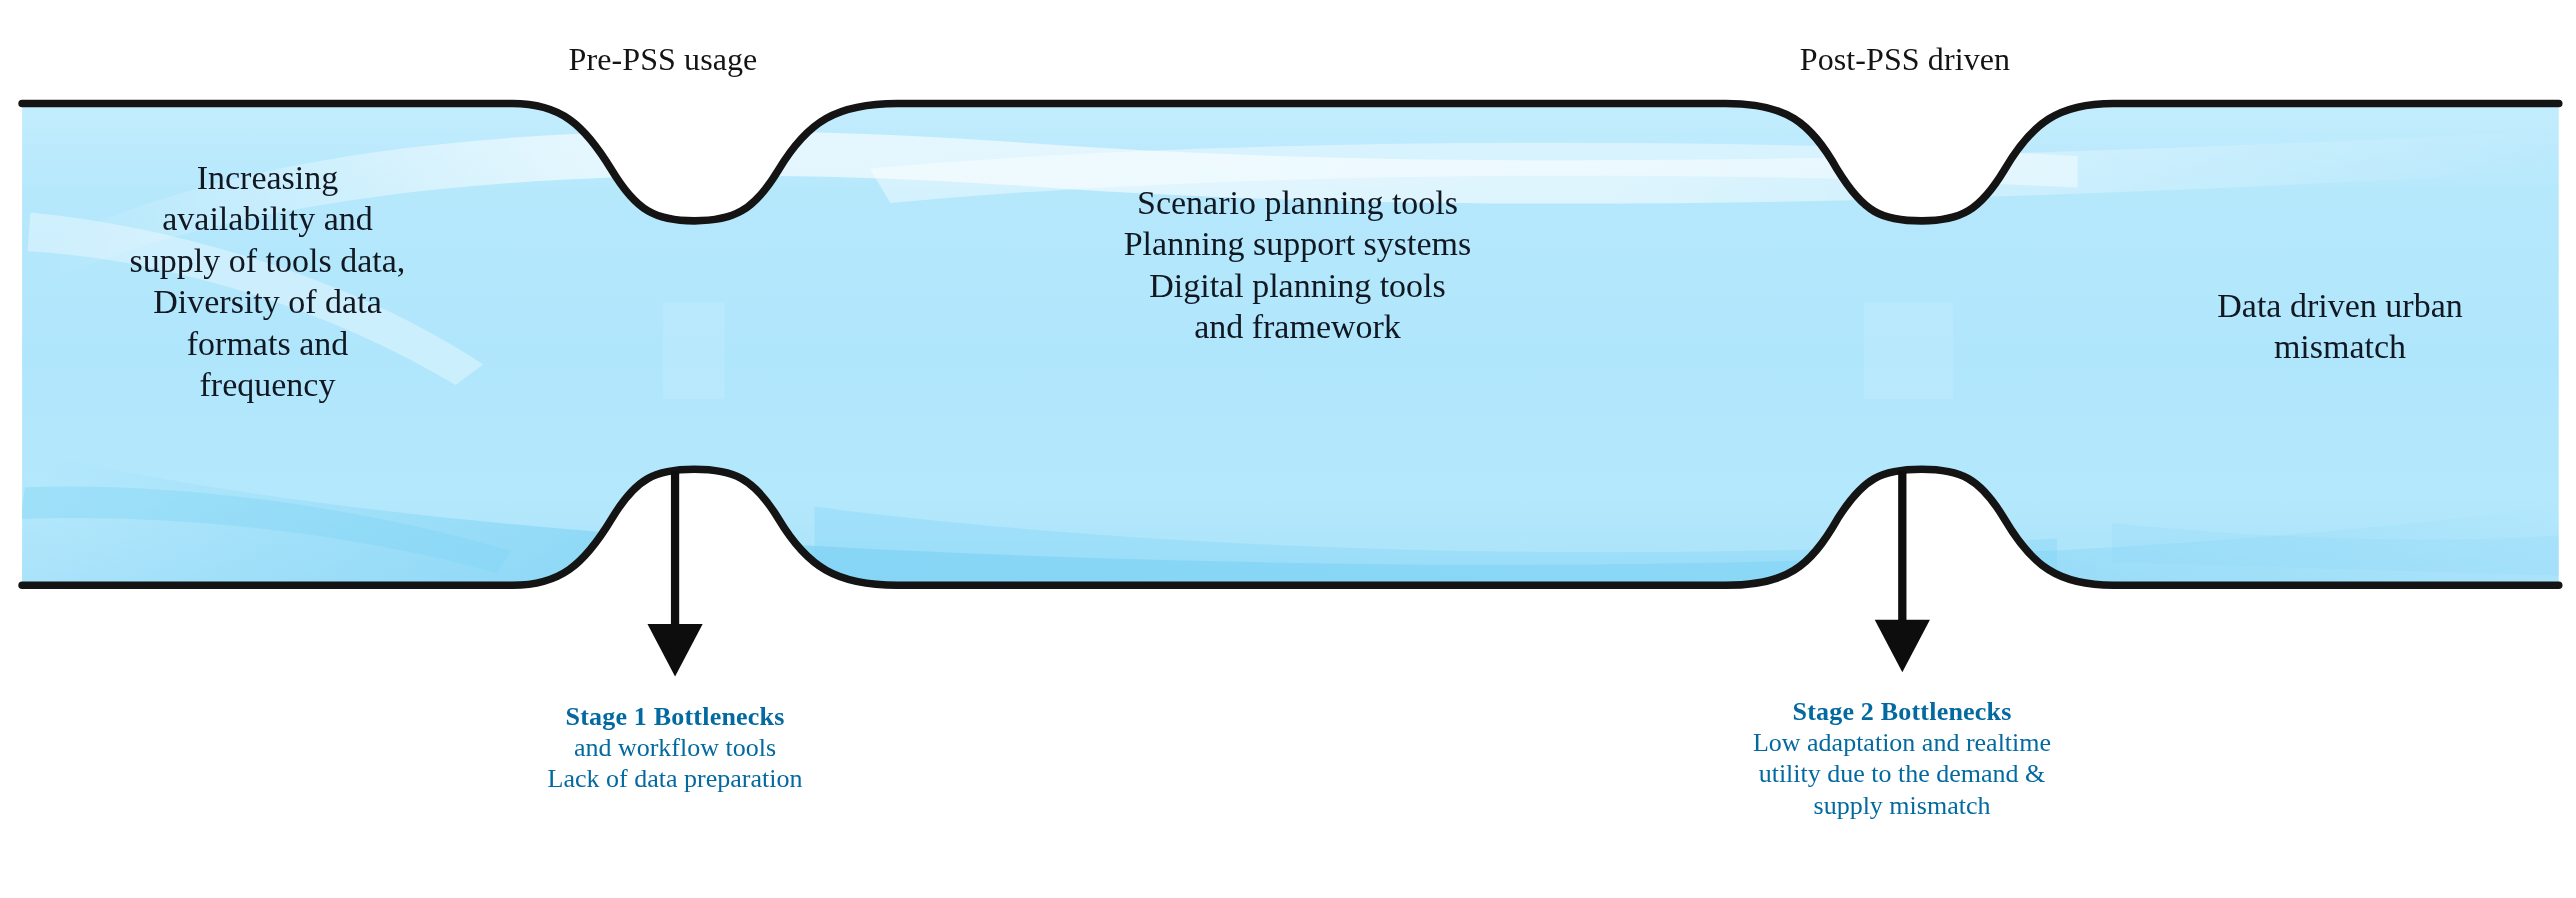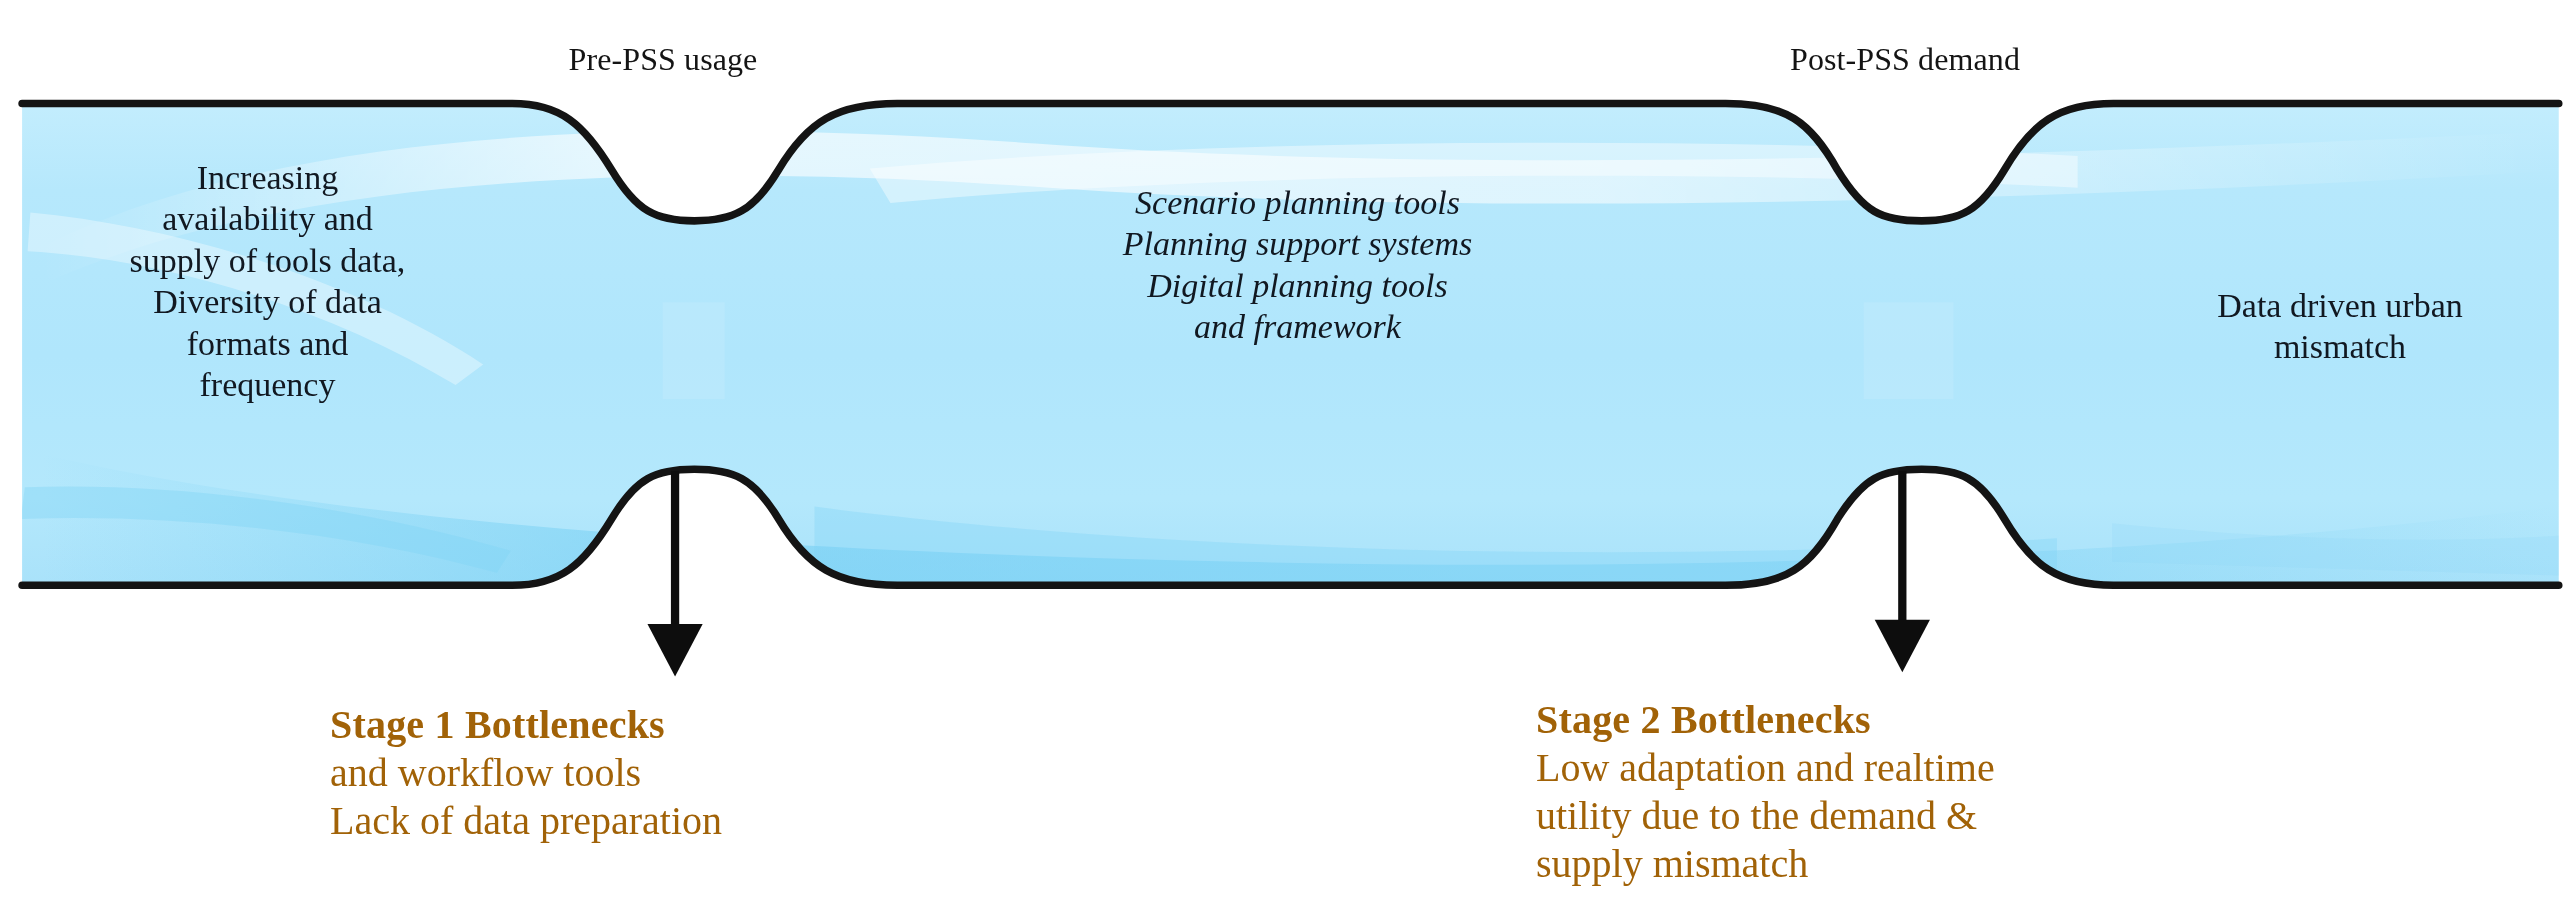--- a/index.html
+++ b/index.html
@@ -48,24 +48,24 @@
   .pipe-text {
     position: absolute;
     text-align: center;
     font-size: 34px;
     line-height: 1.22;
     color: #111821;
   }
 
   .bottleneck-block {
     position: absolute;
-    text-align: left;
-    font-size: 40px;
+    text-align: center;
+    font-size: 26px;
     line-height: 1.20;
-    color: #a16207;
+    color: #0369a1;
   }
   .bottleneck-block .bn-title {
     display: block;
     font-weight: bold;
     letter-spacing: 0.2px;
   }
   .bottleneck-block .bn-body {
     display: block;
     font-weight: normal;
   }
@@ -215,33 +215,33 @@
       <line x1="2756" y1="624" x2="2756" y2="856" stroke="#0d0d0d" stroke-width="12"></line>
       <polygon points="2756,916 2716,840 2796,840" fill="#0d0d0d"></polygon>
     </g>
   </svg>
 
   <div class="stage-label" style="left:456px; top:2.8px; width:414px;">
     <span>Pre-PSS usage</span>
   </div>
 
   <div class="stage-label" style="left:1698px; top:2.8px; width:414px;">
-    <span>Post-PSS demand</span>
+    <span>Post-PSS driven</span>
   </div>
 
   <div class="pipe-text" style="left:43px; top:117px; width:449px;">
     <span class="txt-line">Increasing</span>
     <span class="txt-line">availability and</span>
     <span class="txt-line">supply of tools data,</span>
     <span class="txt-line">Diversity of data</span>
     <span class="txt-line">formats and</span>
     <span class="txt-line">frequency</span>
   </div>
 
-  <div class="pipe-text" style="left:994px; top:142px; width:607px;font-style:italic;">
+  <div class="pipe-text" style="left:994px; top:142px; width:607px;">
     <span class="txt-line">Scenario planning tools</span>
     <span class="txt-line">Planning support systems</span>
     <span class="txt-line">Digital planning tools</span>
     <span class="txt-line">and framework</span>
   </div>
 
   <div class="pipe-text" style="left:2126px; top:245px; width:428px;">
     <span class="txt-line">Data driven urban</span>
     <span class="txt-line">mismatch</span>
   </div>

